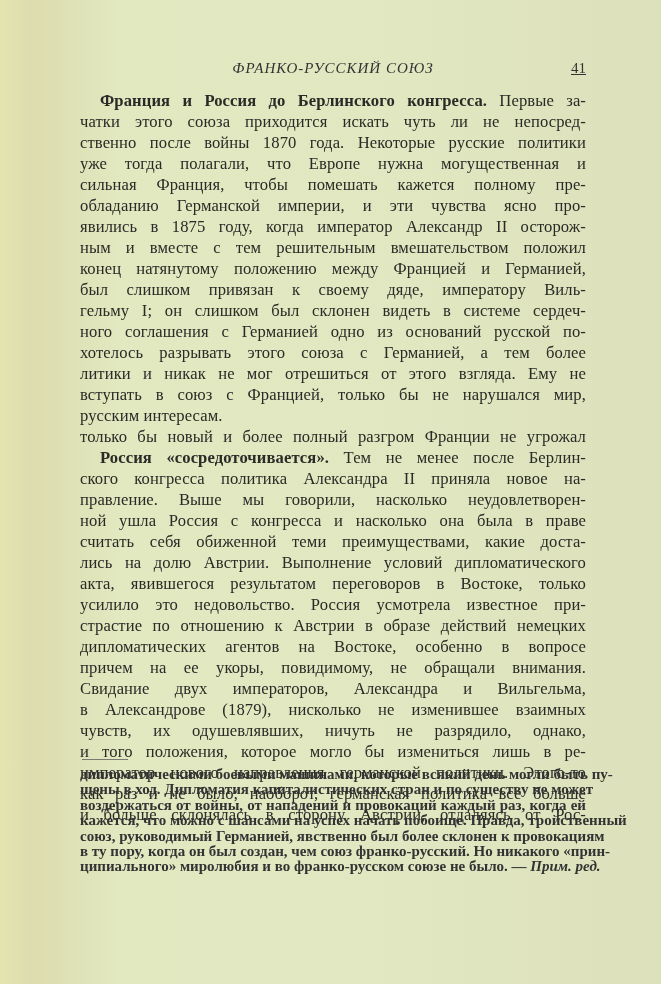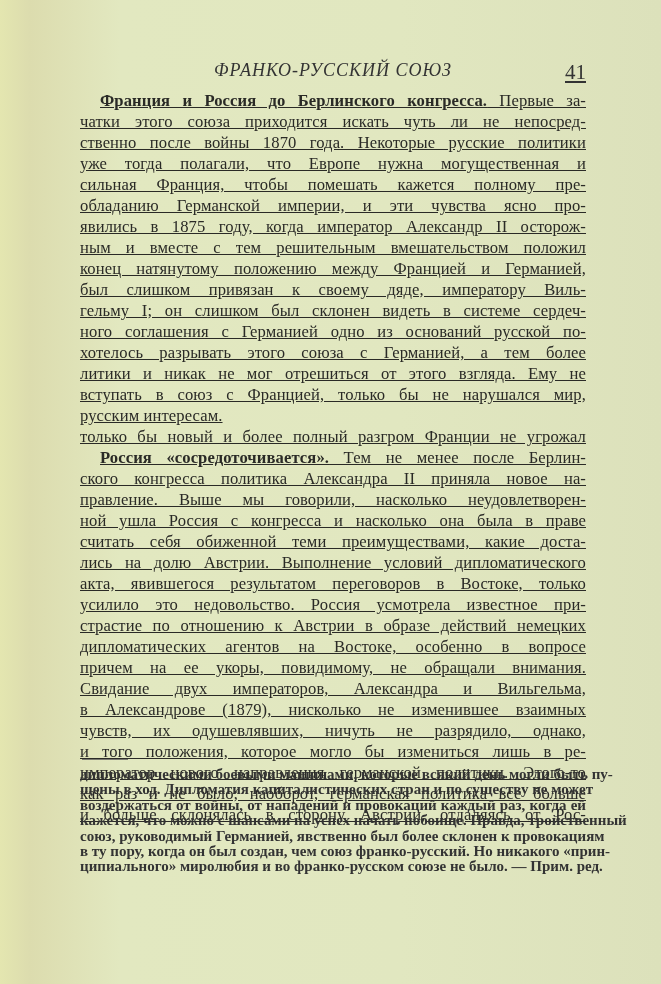--- a/index.html
+++ b/index.html
@@ -26,37 +26,36 @@
       left: 80px;
       width: 506px;
       height: 22px;
     }
     .running-title {
       position: absolute;
       left: 0;
       right: 0;
       text-align: center;
       font-style: italic;
-      font-size: 18px;
+      font-size: 15px;
       letter-spacing: 1px;
       color: #333;
     }
     .page-number {
       position: absolute;
       right: 0;
-      font-size: 21px;
+      font-size: 15px;
       color: #333;
       text-decoration: underline;
     }
     .body-text {
       position: absolute;
       top: 90px;
       left: 80px;
       width: 506px;
-      text-decoration: underline;
     }
     .line {
       font-size: 16.6px;
       line-height: 21px;
       height: 21px;
       white-space: nowrap;
       text-align: justify;
       text-align-last: justify;
       letter-spacing: 0.1px;
     }
@@ -87,20 +86,21 @@
       font-size: 15px;
       line-height: 15.4px;
       height: 15.4px;
       white-space: nowrap;
       text-align: justify;
       text-align-last: justify;
       font-weight: bold;
       color: #333;
     }
     .fn-sig {
+      font-style: italic;
     }
   </style>
 </head>
 <body>
 
 <div class="page">
 
   <div class="running-head">
     <span class="running-title">ФРАНКО-РУССКИЙ СОЮЗ</span>
     <span class="page-number">41</span>

